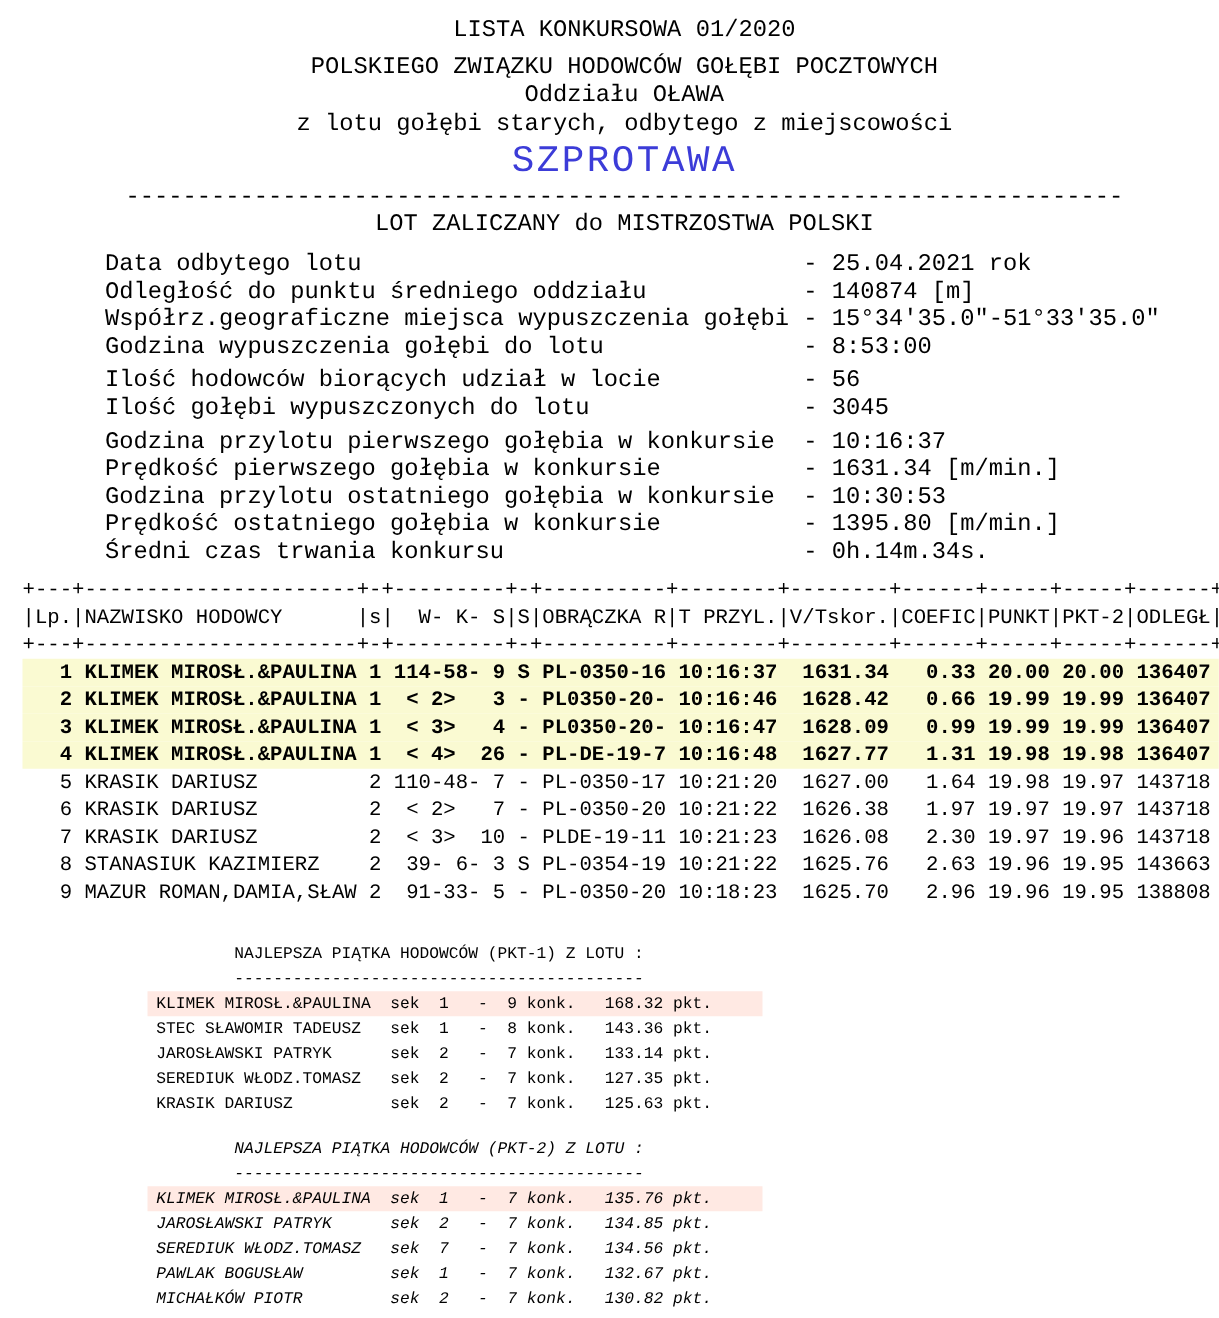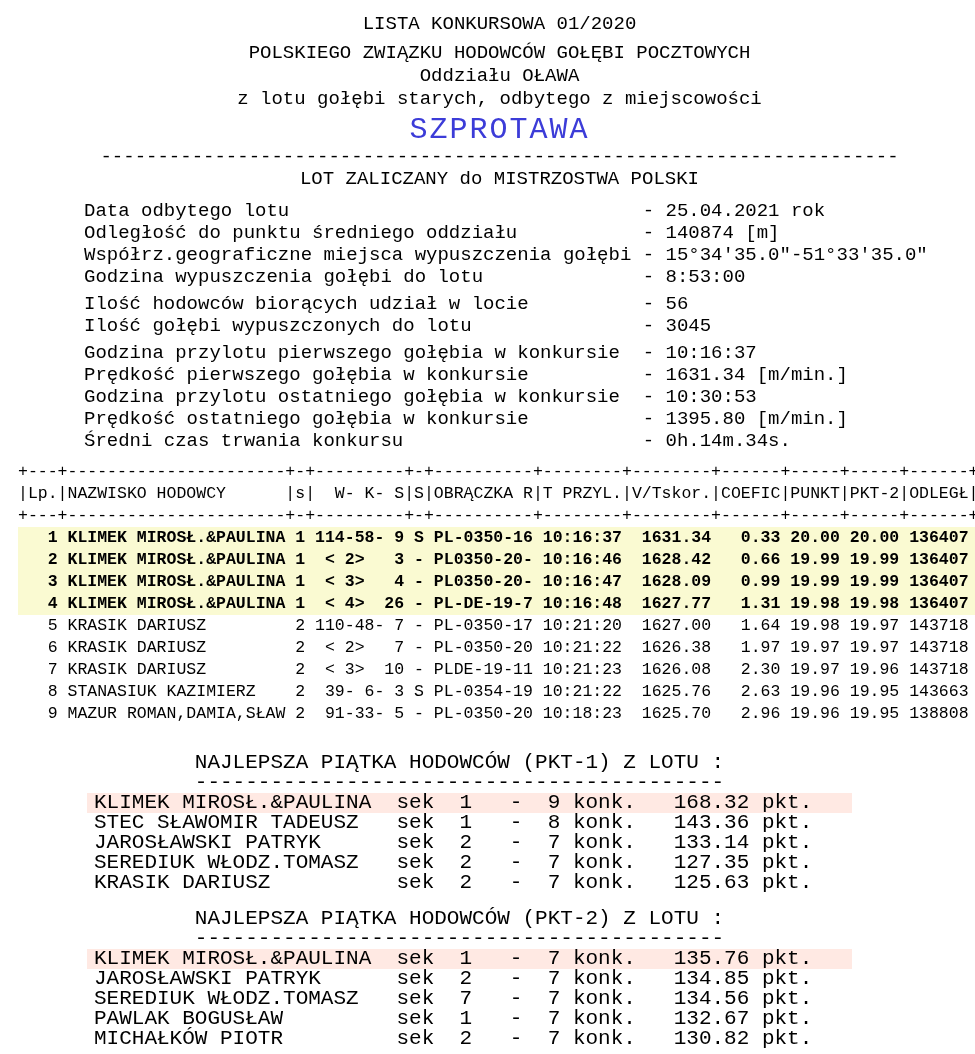--- a/index.html
+++ b/index.html
@@ -32,26 +32,26 @@
   .info-group { margin-bottom: 5px; }
   .info-line { white-space: pre; line-height: 22px; }
   .results-table {
     margin-left: 6px;
     margin-top: 9px;
     font-size: 16.5px;
   }
   .table-line { white-space: pre; line-height: 22px; }
   .hl-yellow { background: var(--hl-yellow, #fafad2); font-weight: bold; }
   .best-block {
-    margin-left: 75px;
-    font-size: 21px;
+    margin-left: 106px;
+    font-size: 13px;
     width: fit-content;
   }
   .best-1 { margin-top: 28px; }
-  .best-2 { margin-top: 16px; }
+  .best-2 { margin-top: 16px; font-style: italic; }
   .best-line { white-space: pre; line-height: 20px; padding: 0 40px 0 7px; }
   .hl-pink { background: var(--hl-pink, #ffe9e3); }
 </style>
 </head>
 <body>
 
 <div class="page">
 
   <div class="title-block">
     <div class="center t19 title-main">LISTA KONKURSOWA 01/2020</div>

